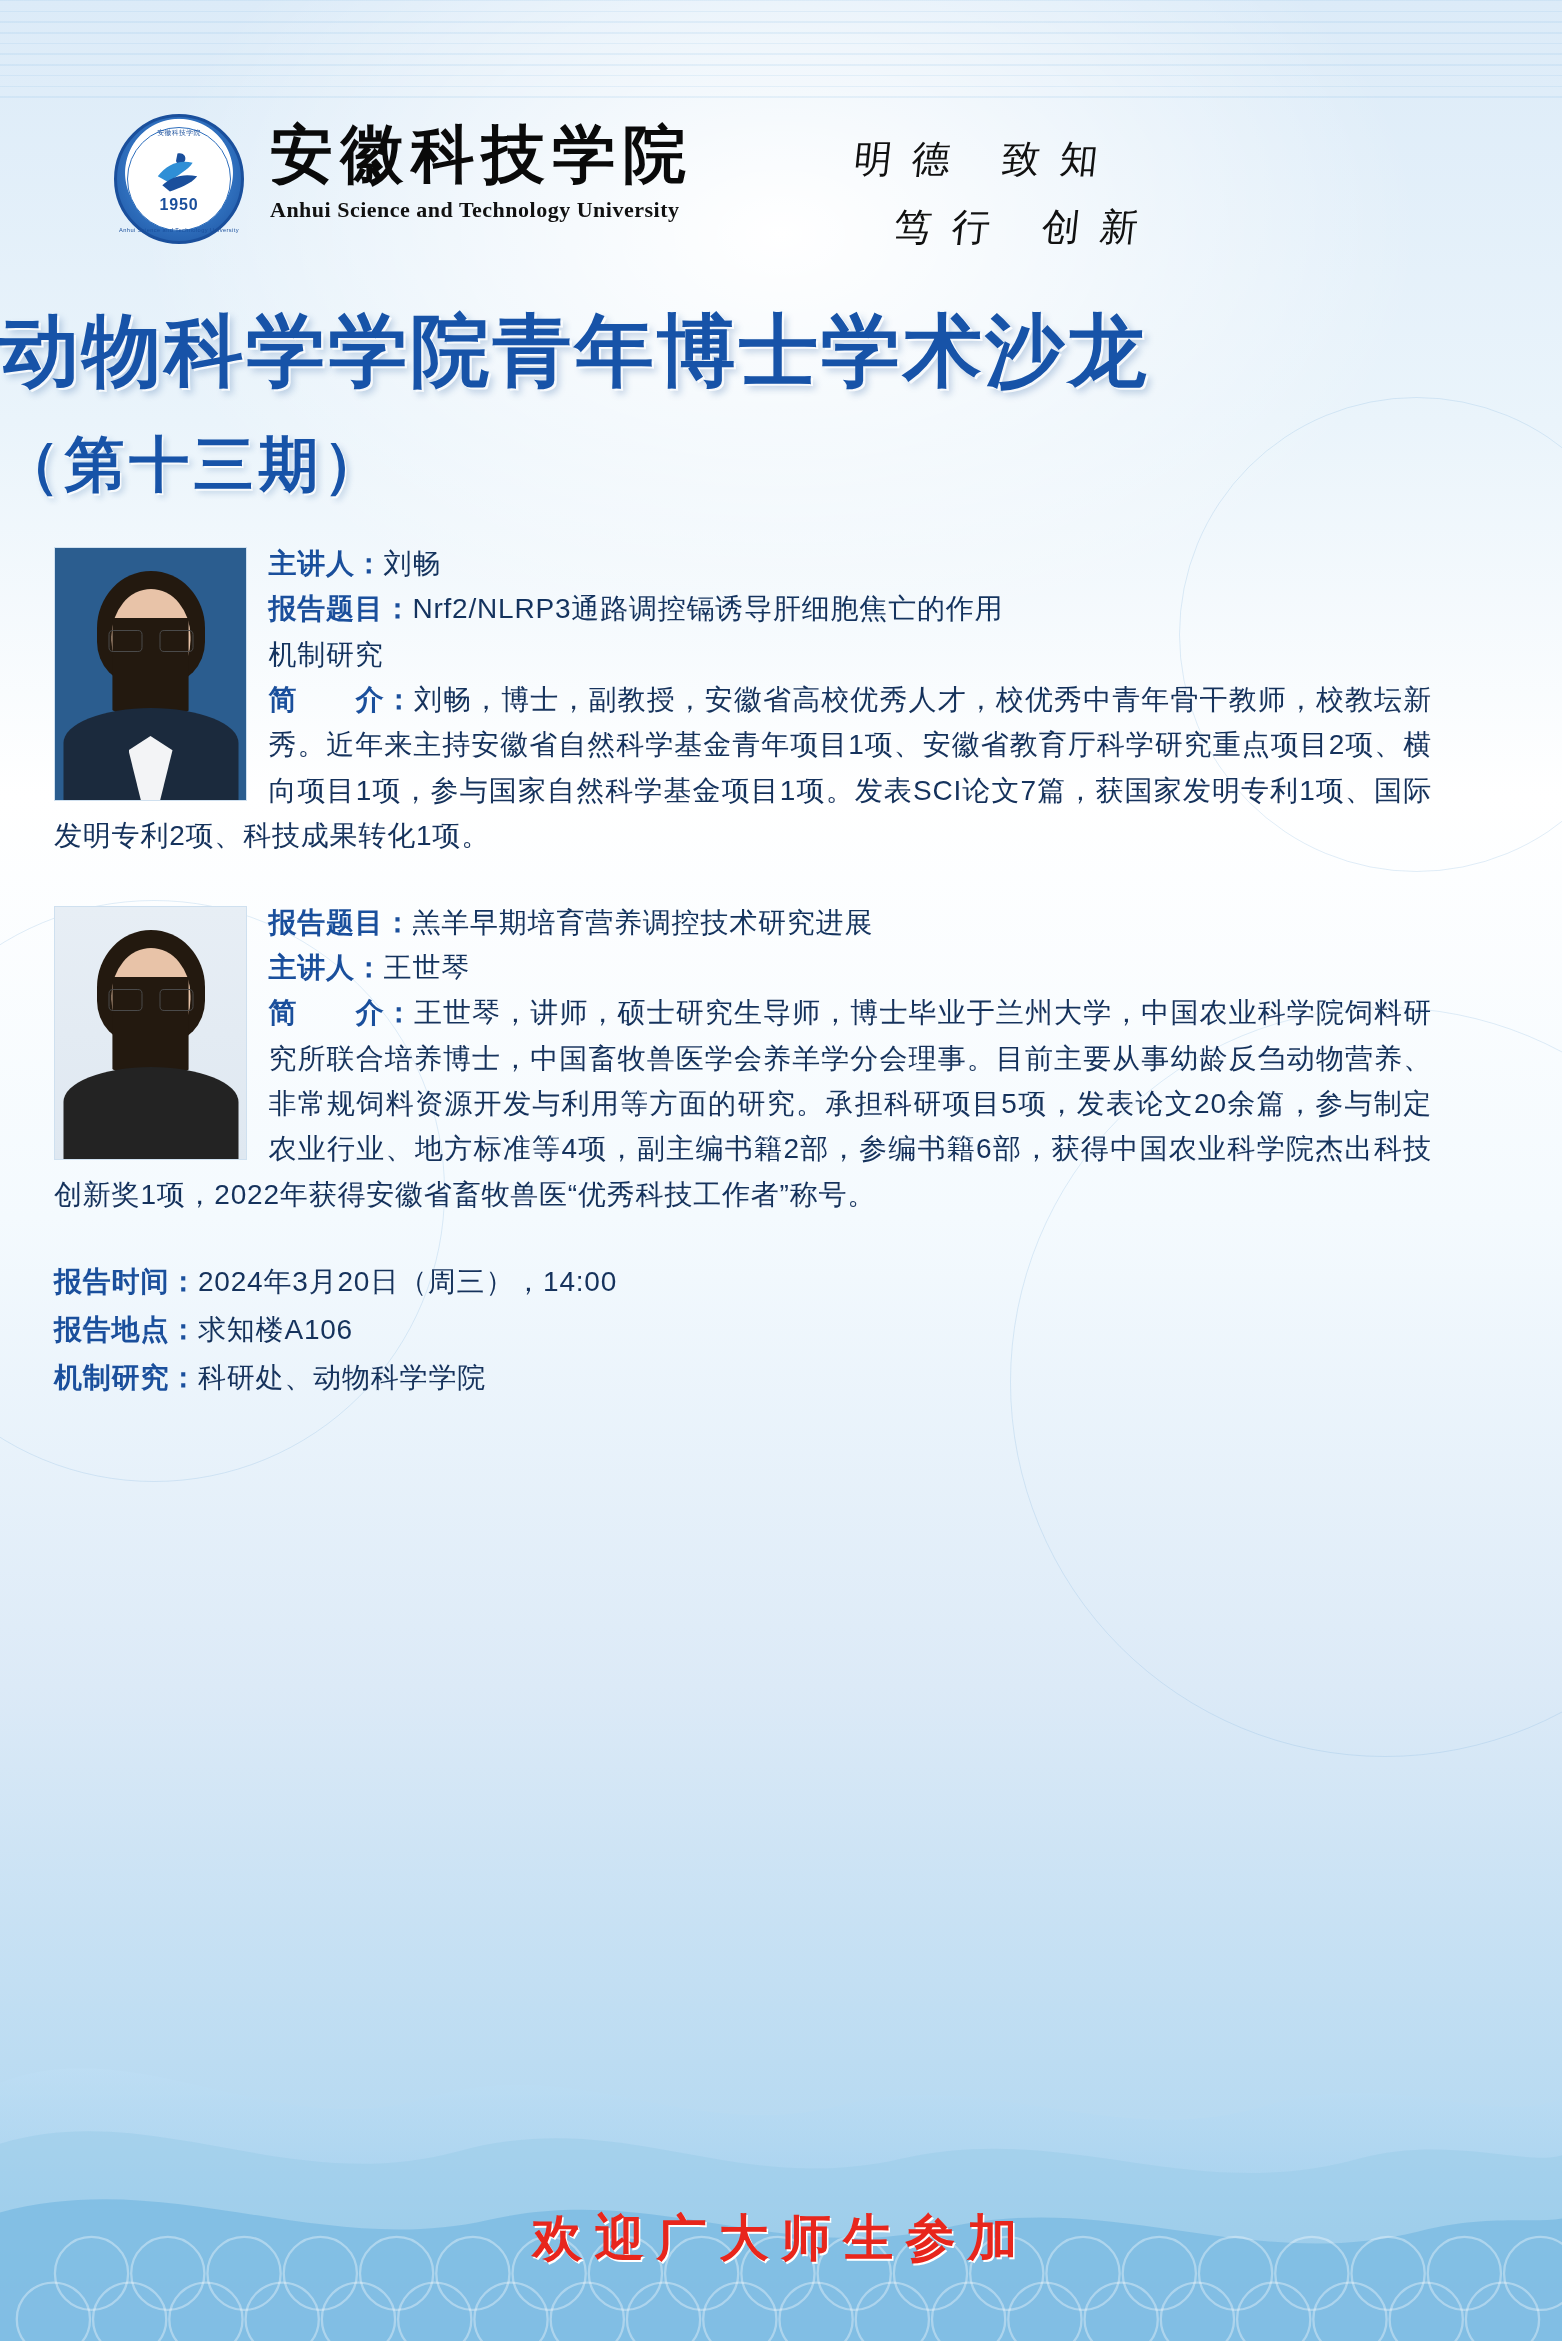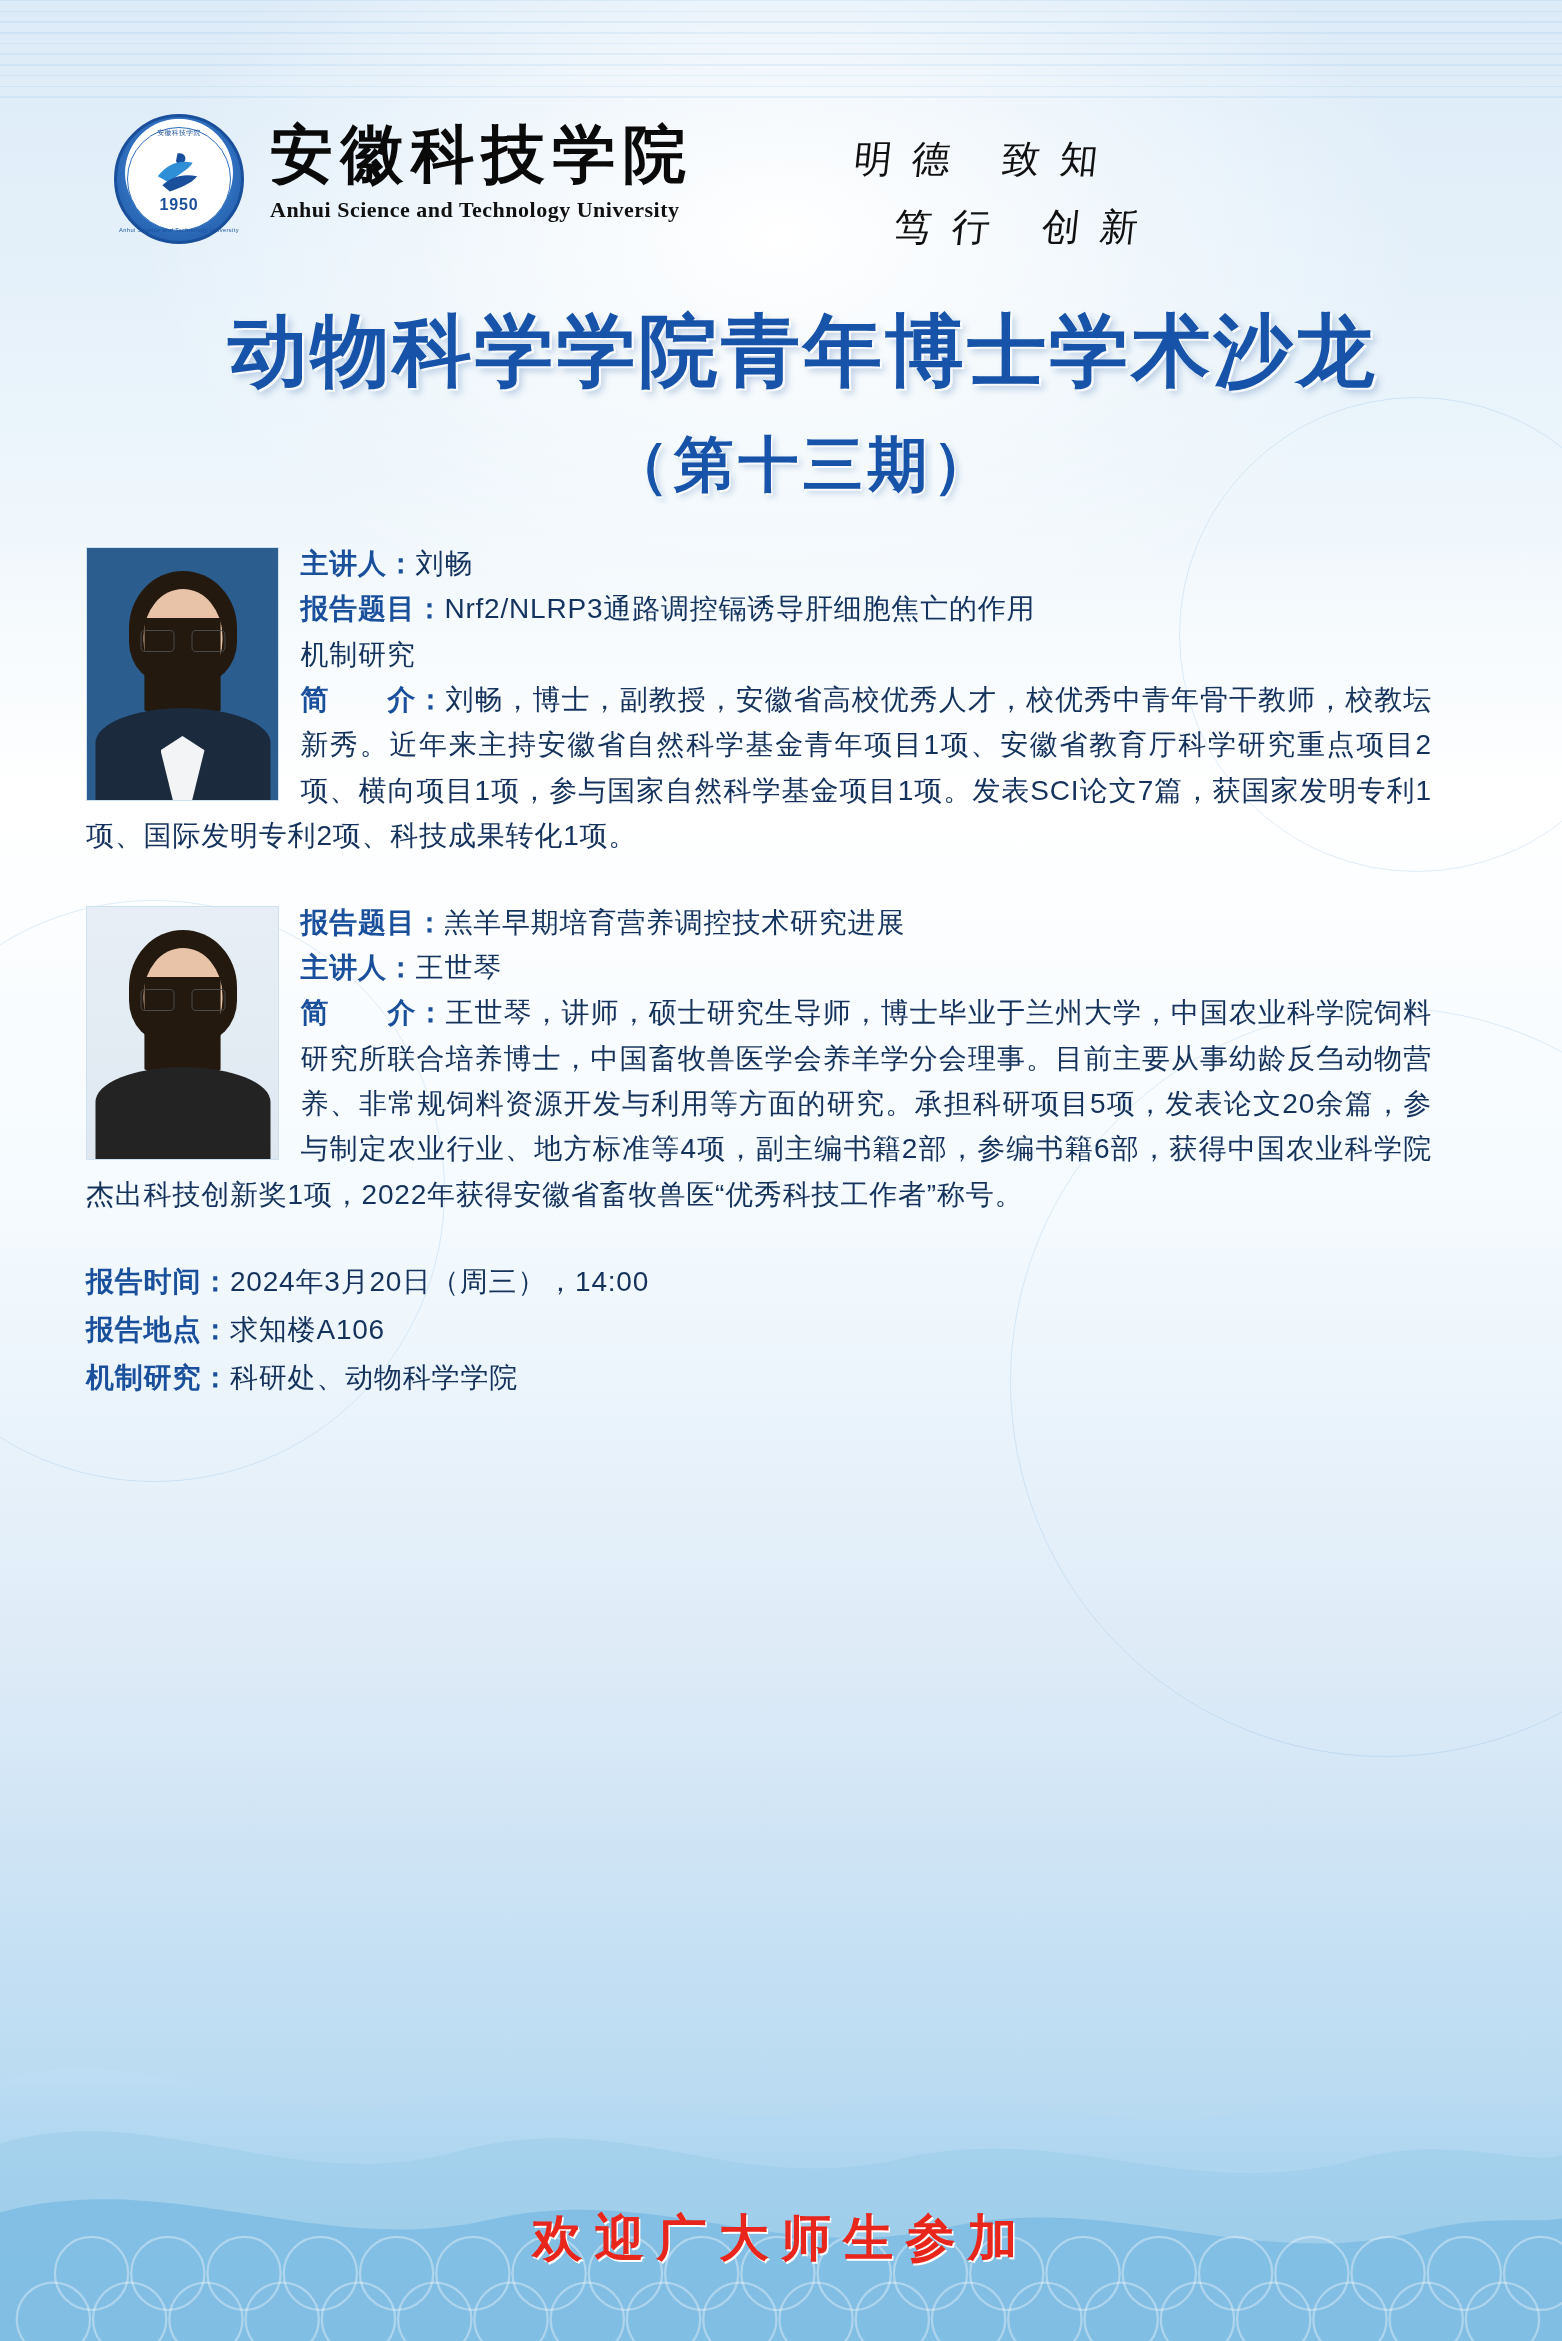--- a/index.html
+++ b/index.html
@@ -129,23 +129,22 @@
     font-size: 38px;
     letter-spacing: 20px;
     margin-top: 17px;
     margin-left: 40px;
     transform: skewX(-6deg);
   }
 
   .title-block {
     position: relative;
     z-index: 3;
-    text-align: center;
+    text-align: left;
     margin-top: 46px;
-    padding-left: 44px;
   }
   .title-main {
     font-family: "DejaVu Serif", serif;
     font-weight: bold;
     font-size: 79px;
     color: #1753a8;
     letter-spacing: 3.1px;
     text-shadow: 2.3px 2.3px 0 rgba(255,255,255,.85), 4.6px 4.6px 7.6px rgba(25,80,150,.25);
   }
   .title-sub {
@@ -154,21 +153,21 @@
     font-size: 60px;
     color: #1753a8;
     letter-spacing: 4.6px;
     margin-top: 20px;
     text-shadow: 1.5px 1.5px 0 rgba(255,255,255,.85), 3.8px 3.8px 6.9px rgba(25,80,150,.22);
   }
 
   .content {
     position: relative;
     z-index: 3;
-    padding: 35px 130px 0 86px;
+    padding: 35px 130px 0 54px;
     color: #14335e;
   }
   .speaker {
     position: relative;
     margin-bottom: 41px;
   }
   .speaker .photo {
     float: left;
     width: 191px;
     height: 252px;

